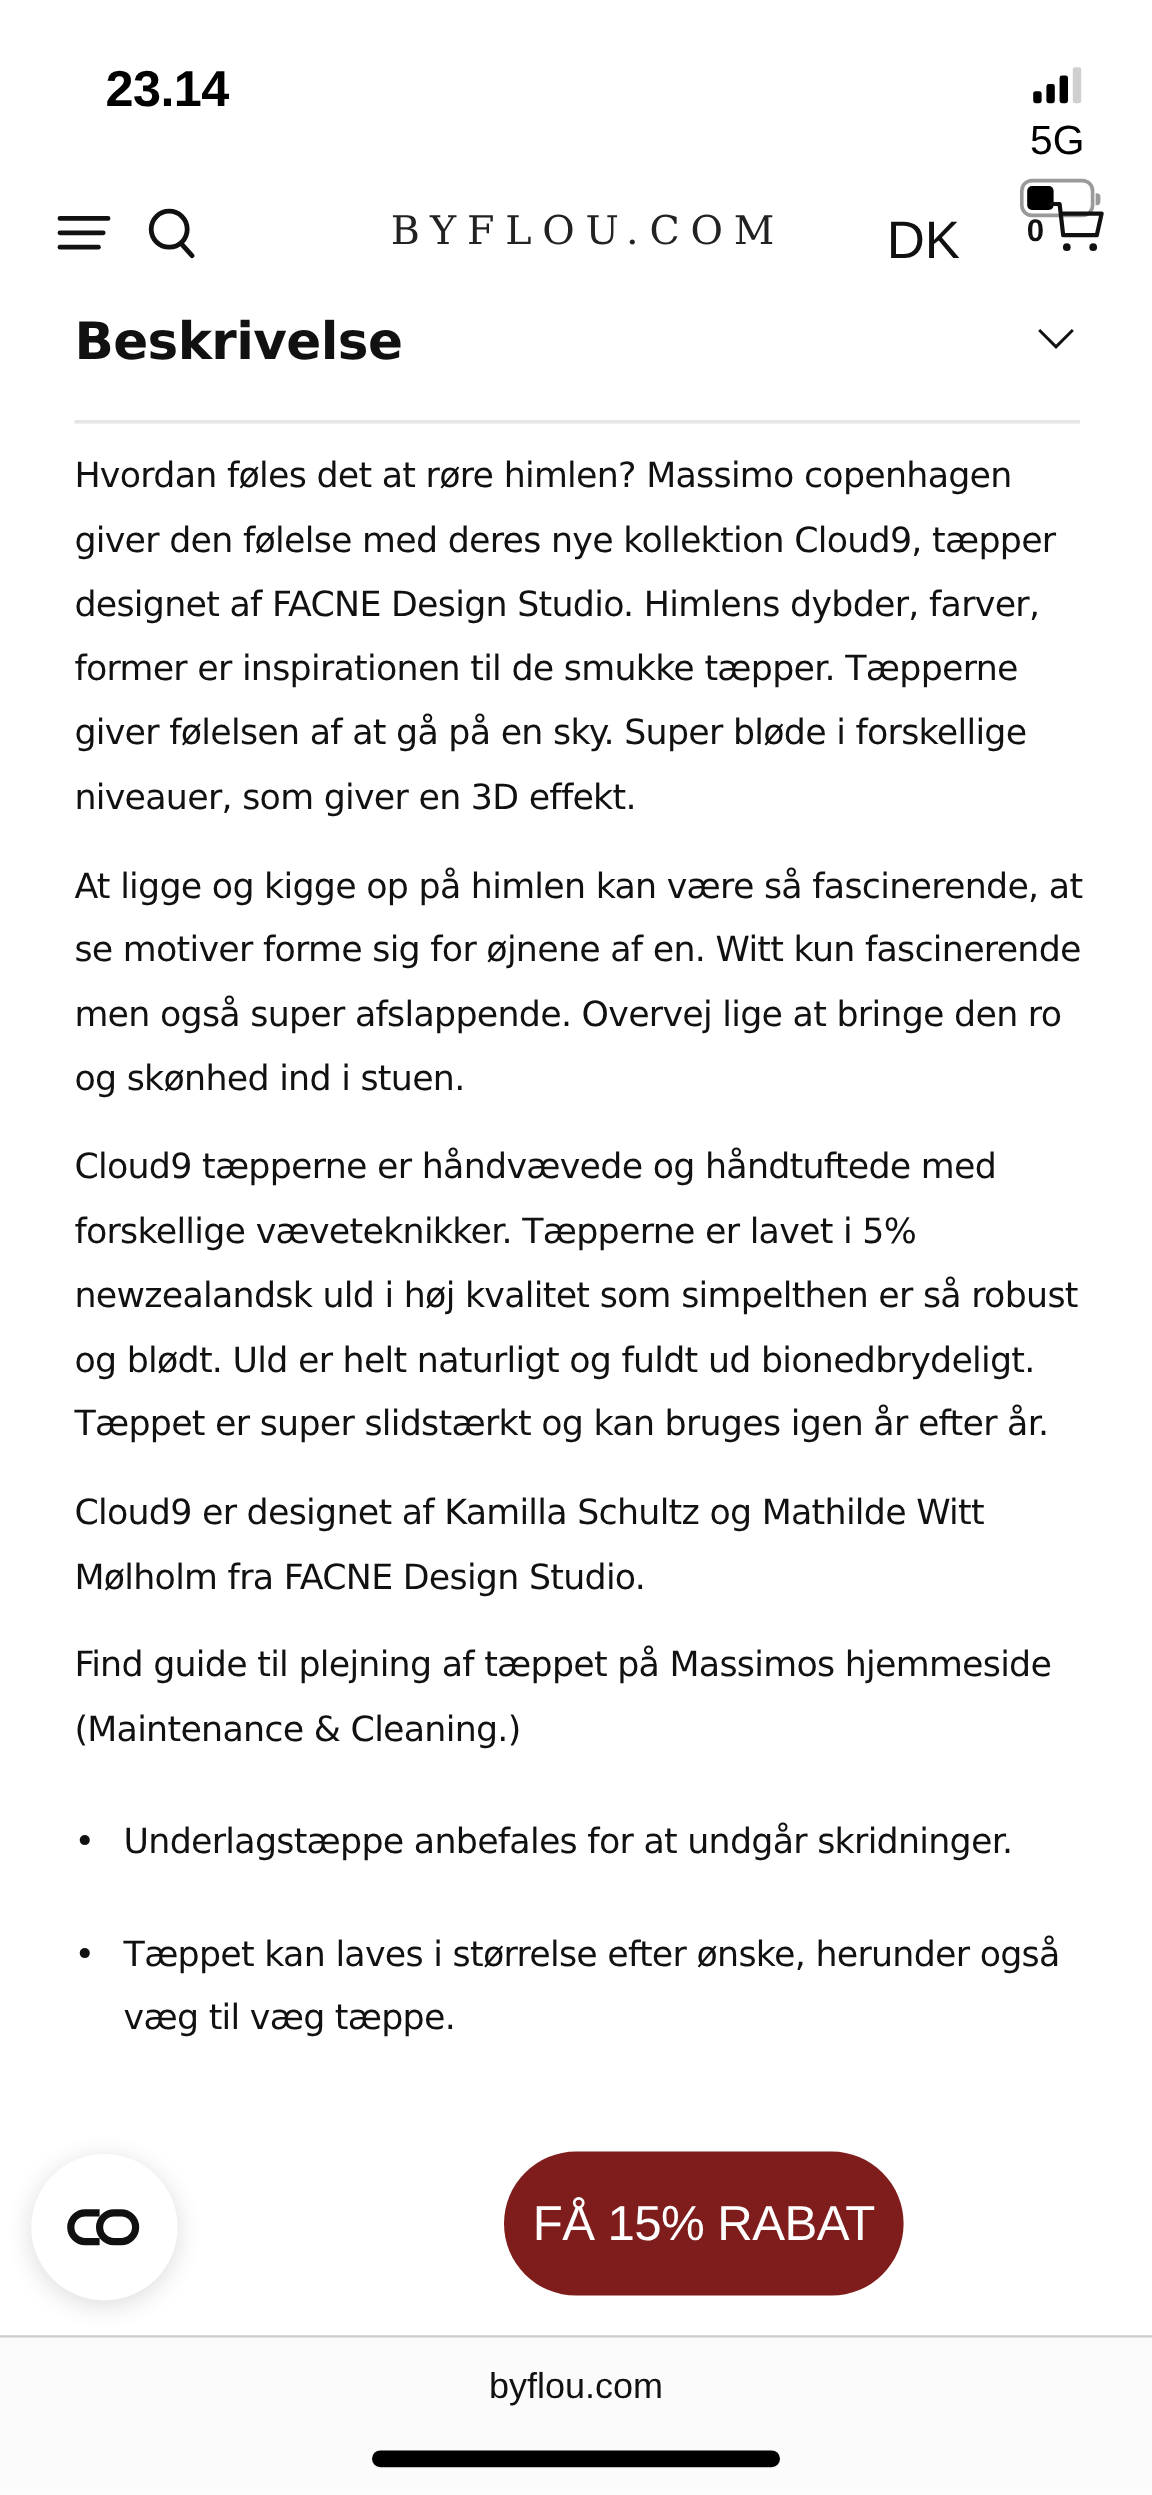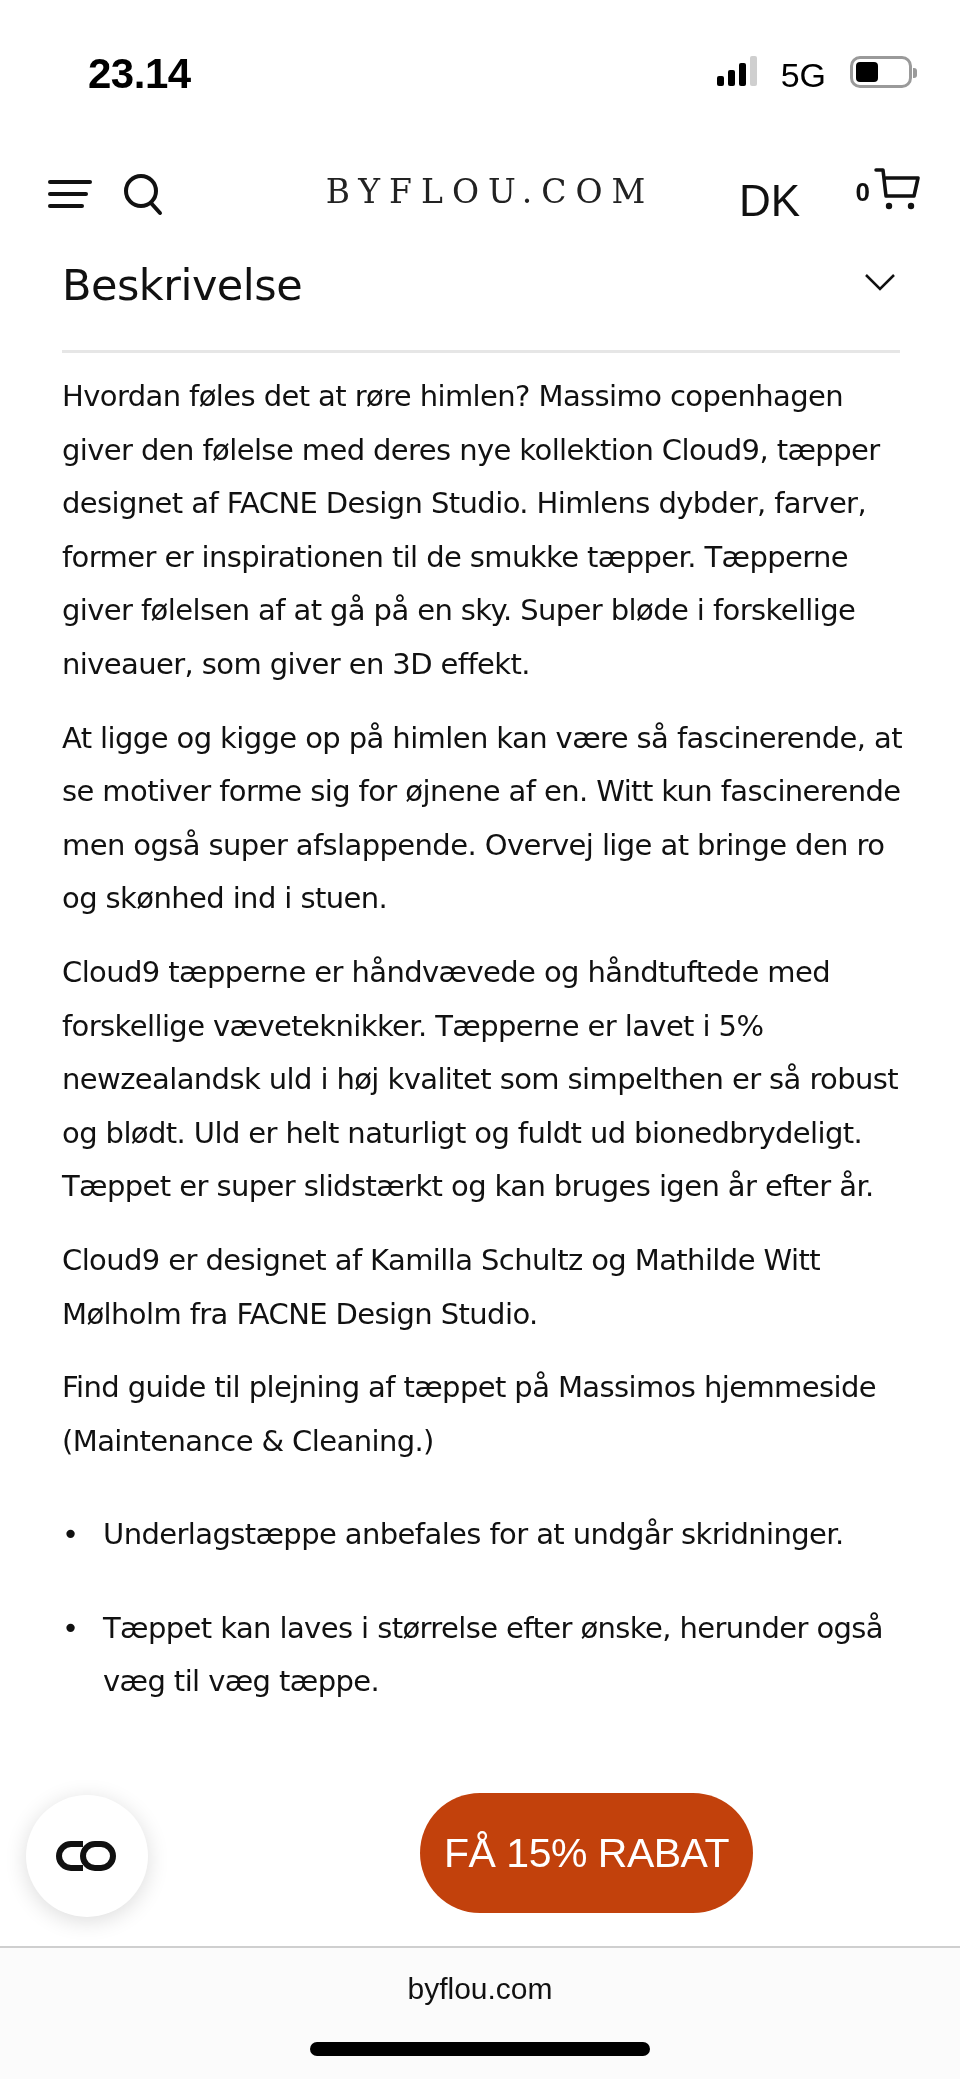--- a/index.html
+++ b/index.html
@@ -2,21 +2,21 @@
 <html><head>
   <meta charset="utf-8">
   <style>
     * { box-sizing: border-box; margin: 0; padding: 0; }
     html, body { width: 960px; height: 2079px; background: #ffffff; overflow: hidden; }
     body { position: relative; font-family: "DejaVu Sans", "Liberation Sans", sans-serif; color: #111; }
 
     
     .status-bar { position: absolute; top: 0; left: 0; width: 960px; height: 150px; padding-left: 36px; }
     .status-time { position: absolute; left: 88px; top: 50px; font-family: "Liberation Sans", sans-serif; font-weight: 700; font-size: 42px; letter-spacing: -0.5px; color: #000; }
-    .status-right { position: absolute; right: 48px; top: 56px; display: flex; gap: 24px; }
+    .status-right { position: absolute; right: 48px; top: 56px; display: flex; align-items: center; gap: 12px; flex-direction: column; }
     .signal { display: flex; align-items: flex-end; gap: 4px; height: 30px; }
     .signal span { width: 7px; background: #000; border-radius: 2px; }
     .signal span.off { background: #cfcfcf; }
     .network { font-family: "Liberation Sans", sans-serif; font-size: 34px; color: #000; }
     .battery { position: relative; width: 62px; height: 32px; border: 3px solid #9a9a9a; border-radius: 10px; padding: 3px; }
     .battery-fill { width: 22px; height: 100%; background: #000; border-radius: 4px; }
     .battery::after { content: ""; position: absolute; right: -8px; top: 9px; width: 4px; height: 10px; background: #9a9a9a; border-radius: 0 3px 3px 0; }
 
     
     .site-header { position: absolute; top: 160px; left: 0; width: 960px; height: 70px; }
@@ -26,34 +26,34 @@
     .menu-icon span:nth-child(2) { width: 40px; }
     .menu-icon span:nth-child(3) { width: 36px; }
     .search-icon { position: absolute; left: 120px; top: 10px; width: 50px; height: 50px; cursor: pointer; }
     .logo { position: absolute; left: 0; right: 0; top: 12px; text-align: center; font-family: "DejaVu Serif", "Liberation Serif", serif; font-size: 33px; letter-spacing: 9px; color: #222; padding-left: 20px; }
     .lang { position: absolute; right: 160px; top: 16px; font-family: "Liberation Sans", sans-serif; font-size: 44px; color: #111; cursor: pointer; }
     .cart { position: absolute; right: 40px; top: 6px; display: flex; align-items: center; gap: 4px; cursor: pointer; }
     .cart-count { font-family: "Liberation Sans", sans-serif; font-weight: 700; font-size: 26px; margin-top: 6px; }
 
     
     .accordion-header { position: absolute; top: 250px; left: 62px; width: 838px; height: 100px; cursor: pointer; }
-    .accordion-title { position: absolute; left: 0; top: 10px; font-family: "DejaVu Sans", sans-serif; font-size: 43px; font-weight: 400; color: #111; letter-spacing: -0.5px; }
+    .accordion-title { position: absolute; left: 0; top: 10px; font-family: "DejaVu Sans", sans-serif; font-size: 43px; font-weight: 700; color: #111; letter-spacing: -0.5px; }
     .chevron { position: absolute; right: 4px; top: 22px; width: 32px; height: 20px; }
     .divider { position: absolute; top: 350px; left: 62px; width: 838px; height: 3px; background: #e6e6e6; }
 
     
     .content { position: absolute; top: 370px; left: 62px; width: 850px; font-family: "DejaVu Sans", sans-serif; font-size: 29px; line-height: 53.6px; color: #111; letter-spacing: -0.6px; }
     .content p { margin-bottom: 20px; }
     .content ul { list-style: none; margin-top: 4px; }
     .content li { position: relative; padding-left: 41px; margin-top: 40px; }
     .content li::before { content: "•"; position: absolute; left: 0; top: 0; }
 
     
     .fab-left { position: absolute; left: 26px; top: 1795px; width: 122px; height: 122px; border-radius: 50%; background: #fff; box-shadow: 0 4px 22px rgba(0,0,0,0.14); display: flex; align-items: center; justify-content: center; cursor: pointer; }
-    .discount-btn { position: absolute; left: 420px; top: 1793px; width: 333px; height: 120px; border-radius: 60px; background: #c2410c; color: #fff; font-family: "Liberation Sans", sans-serif; font-size: 41px; display: flex; align-items: center; justify-content: center; letter-spacing: -0.5px; border: none; cursor: pointer; }
+    .discount-btn { position: absolute; left: 420px; top: 1793px; width: 333px; height: 120px; border-radius: 60px; background: #7f1d1d; color: #fff; font-family: "Liberation Sans", sans-serif; font-size: 41px; display: flex; align-items: center; justify-content: center; letter-spacing: -0.5px; border: none; cursor: pointer; }
 
     
     .browser-bar { position: absolute; top: 1946px; left: 0; width: 960px; height: 133px; background: #fbfbfb; border-top: 2px solid #cfcfcf; }
     .url-label { position: absolute; top: 24px; left: 0; right: 0; text-align: center; font-family: "Liberation Sans", sans-serif; font-size: 30px; color: #111; }
     .home-indicator { position: absolute; top: 94px; left: 310px; width: 340px; height: 14px; background: #000; border-radius: 7px; }
   </style>
 </head>
 <body>
 
 <div class="status-bar">

